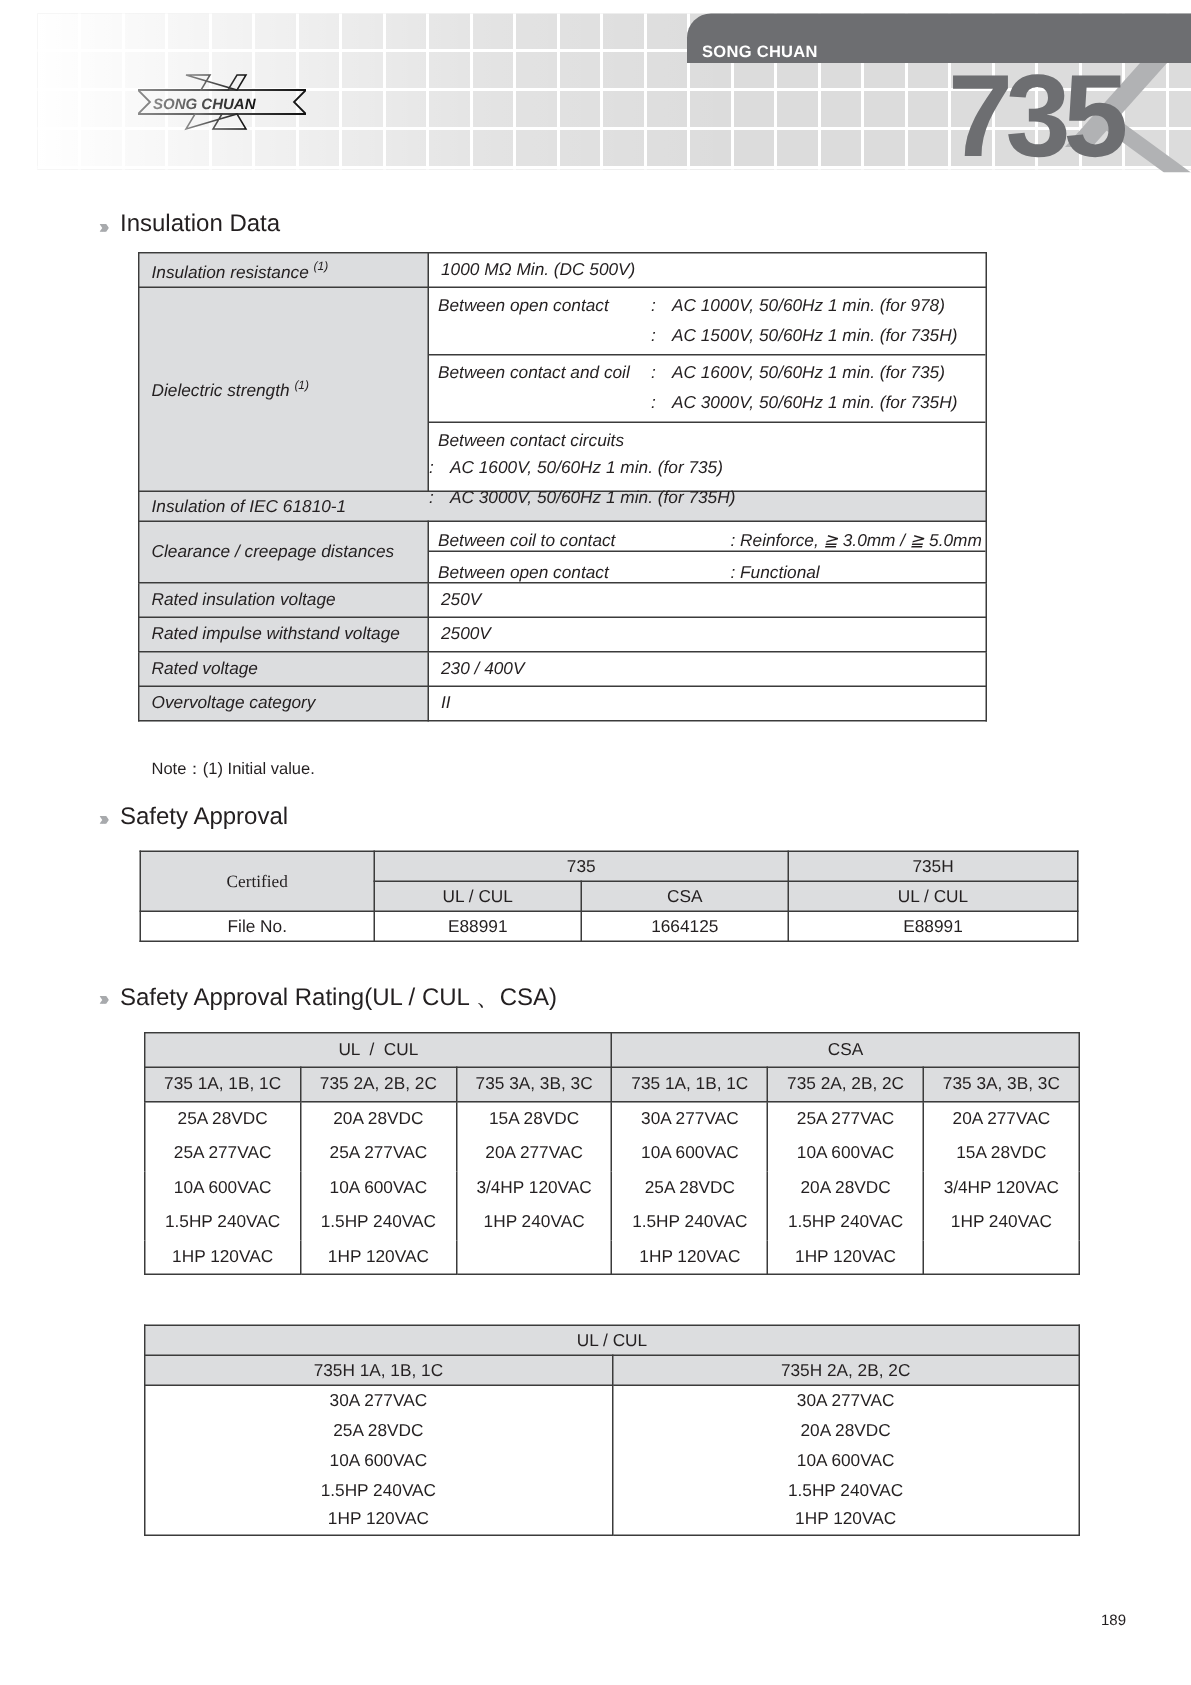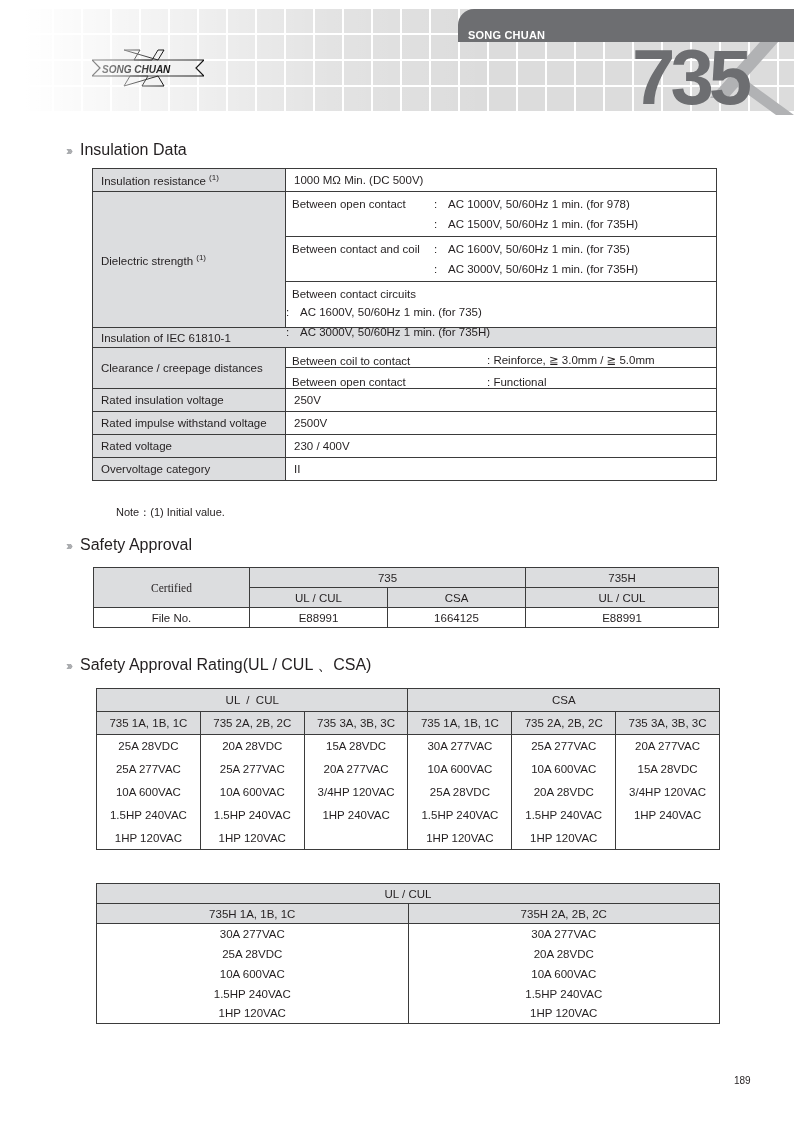--- a/index.html
+++ b/index.html
@@ -40,35 +40,35 @@
     display: flex; align-items: center;
   }
   .chev { color: #a7a9ac; font-size: 13px; letter-spacing: -3px; margin-right: 10px; font-weight: bold; }
 
   
   table { border-collapse: collapse; position: absolute; font-size: 11.5px; color: #231f20; }
   td { border: 1px solid #3b3b3b; }
   .shade { background: #dcdddf; }
 
   
-  #insul { left: 92px; top: 168px; width: 625px; }
+  #insul { left: 92px; top: 168px; width: 566px; font-style: italic; }
   #insul td { padding: 0 8px; height: 23px; vertical-align: middle; }
   #insul .lab { width: 193px; }
   #insul sup { font-size: 8px; vertical-align: 5px; }
   #insul td.sub { padding: 0; }
   .diel-block { display: flex; height: 45px; border-bottom: 1px solid #3b3b3b; }
   .diel-block:last-child { border-bottom: none; flex-direction: column; }
   .diel-block .dl { width: 148px; padding: 6px 0 0 6px; }
   .diel-block .dr { flex: 1; padding-top: 6px; }
   .diel-block .dr div { height: 20px; display: flex; }
   .colon { width: 14px; }
   .cp-row { display: flex; height: 20px; align-items: flex-end; border-bottom: 1px solid #3b3b3b; gap: 11px; }
   .cp-row:last-child { border-bottom: none; }
   .cp-row .dl { width: 190px; padding-left: 6px; }
-  .note { position: absolute; left: 116px; top: 505px; font-size: 11px; }
+  .note { position: absolute; left: 101px; top: 505px; font-size: 11px; }
 
   
   #approval { left: 93px; top: 567px; width: 626px; }
   #approval td { height: 20px; text-align: center; vertical-align: middle; }
 
   
   #rating { left: 96px; top: 688px; width: 624px; }
   #rating td { text-align: center; height: 23px; vertical-align: middle; }
   #rating .val td { border-top: none; border-bottom: none; }
   #rating .val.last td { border-bottom: 1px solid #3b3b3b; }

